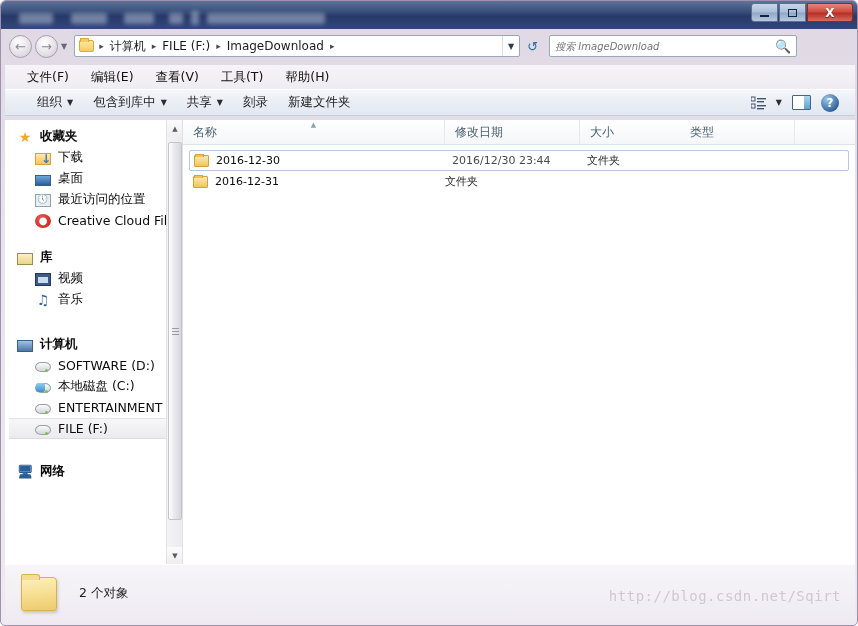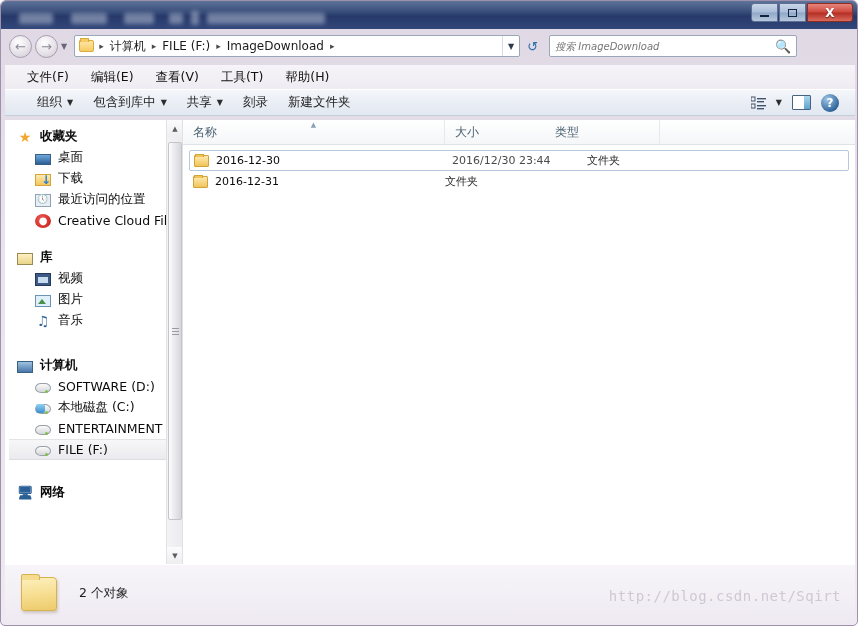--- a/index.html
+++ b/index.html
@@ -400,26 +400,26 @@
 
     <div id="sidebar">
       <div id="sidebar-inner">
 
         <div class="nav-group">
           <div class="nav-root">
             <span class="ico ico-star">★</span>
             <span>收藏夹</span>
           </div>
           <div class="nav-child">
+            <span class="ico ico-download"></span>
+            <span>下载</span>
+          </div>
+          <div class="nav-child">
             <span class="ico ico-desktop"></span>
             <span>桌面</span>
-          </div>
-          <div class="nav-child">
-            <span class="ico ico-download"></span>
-            <span>下载</span>
           </div>
           <div class="nav-child">
             <span class="ico ico-recent"></span>
             <span>最近访问的位置</span>
           </div>
           <div class="nav-child">
             <span class="ico ico-cc">●</span>
             <span>Creative Cloud Files</span>
           </div>
         </div>
@@ -427,24 +427,20 @@
         <div class="spacer"></div>
 
         <div class="nav-group">
           <div class="nav-root">
             <span class="ico ico-lib"></span>
             <span>库</span>
           </div>
           <div class="nav-child">
             <span class="ico ico-video"></span>
             <span>视频</span>
-          </div>
-          <div class="nav-child">
-            <span class="ico ico-pic"></span>
-            <span>图片</span>
           </div>
           <div class="nav-child">
             <span class="ico ico-music">♫</span>
             <span>音乐</span>
           </div>
         </div>
 
         <div class="spacer" style="height:22px;"></div>
 
         <div class="nav-group">
@@ -492,20 +488,23 @@
         </div>
       </div>
     </div>
 
     <div id="content">
       <div id="colheader">
         <div class="colcell" id="c-name">
           <span class="sort-arrow">▲</span>
           <span>名称</span>
         </div>
+        <div class="colcell" id="c-date">
+          <span>修改日期</span>
+        </div>
         <div class="colcell" id="c-size">
           <span>大小</span>
         </div>
         <div class="colcell" id="c-type">
           <span>类型</span>
         </div>
       </div>
 
       <div id="rows" style="padding-top:5px;">
         <div class="row focused">

